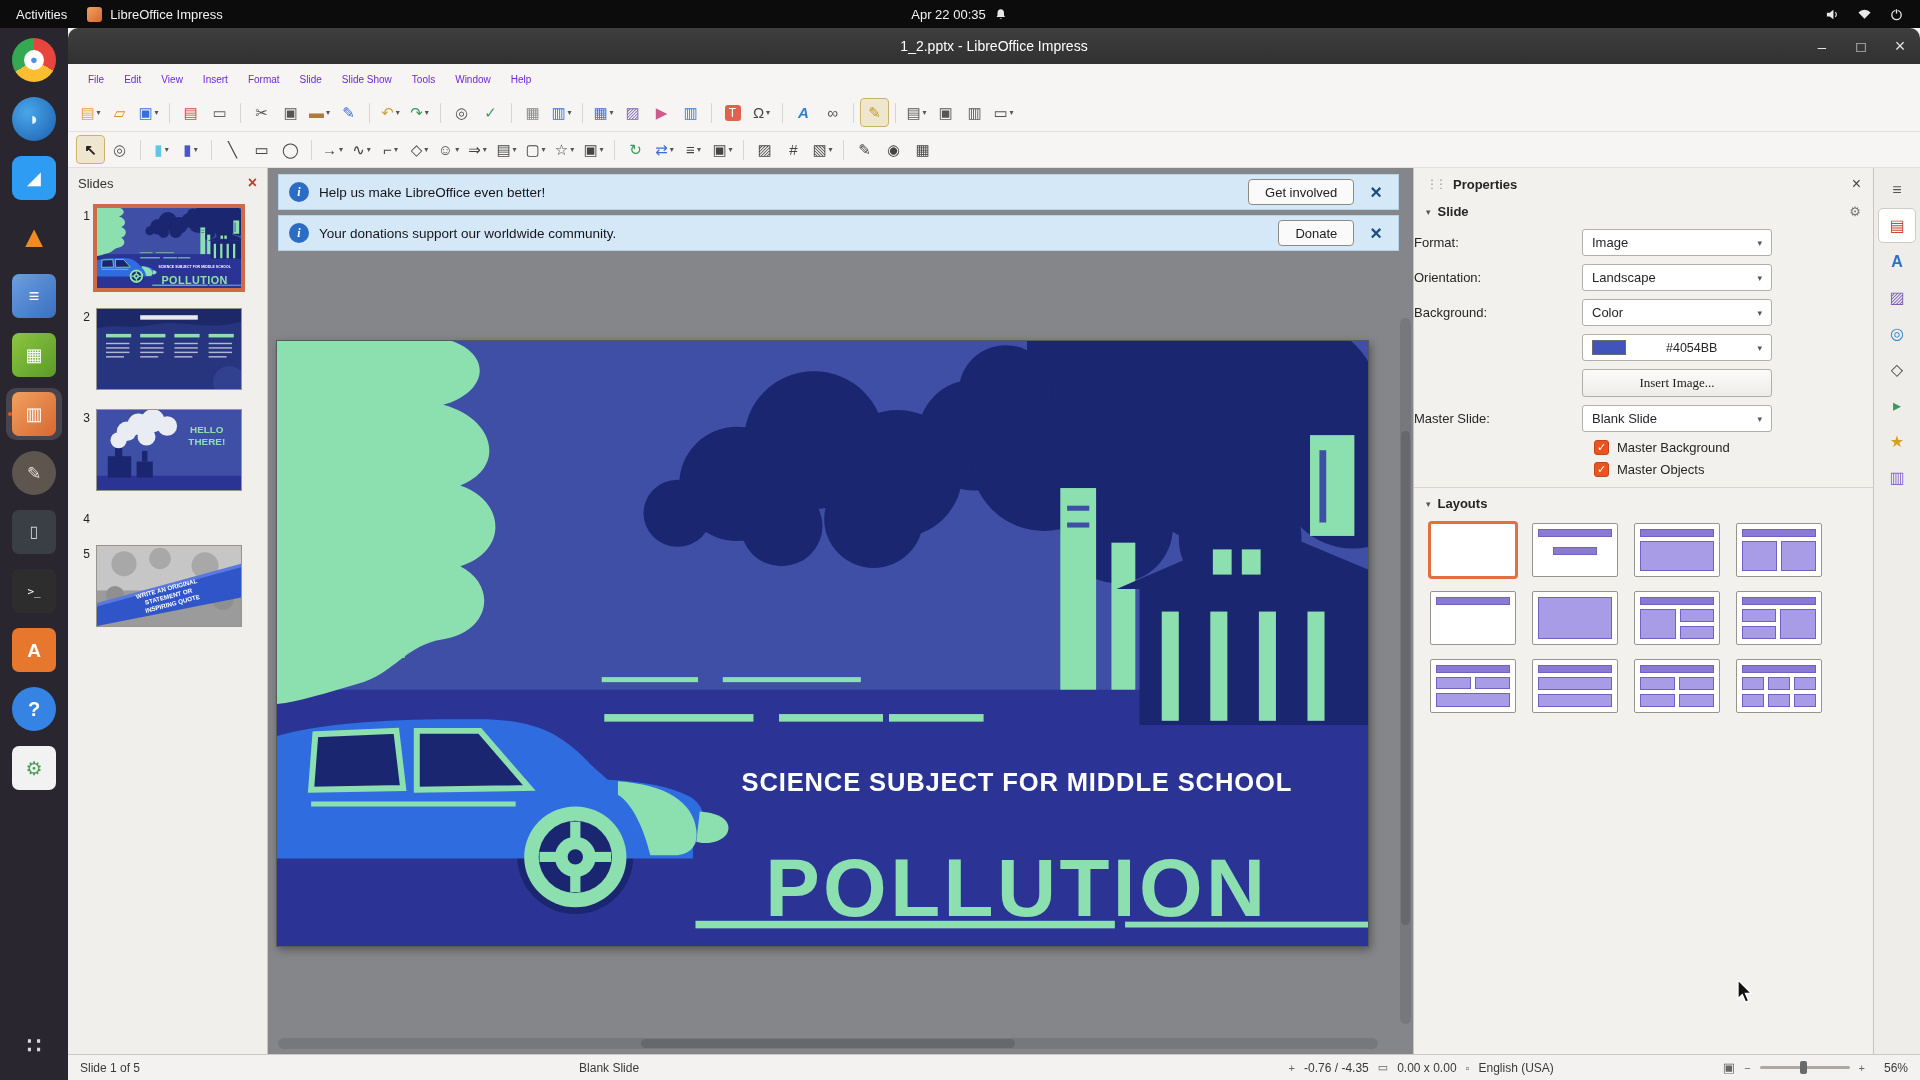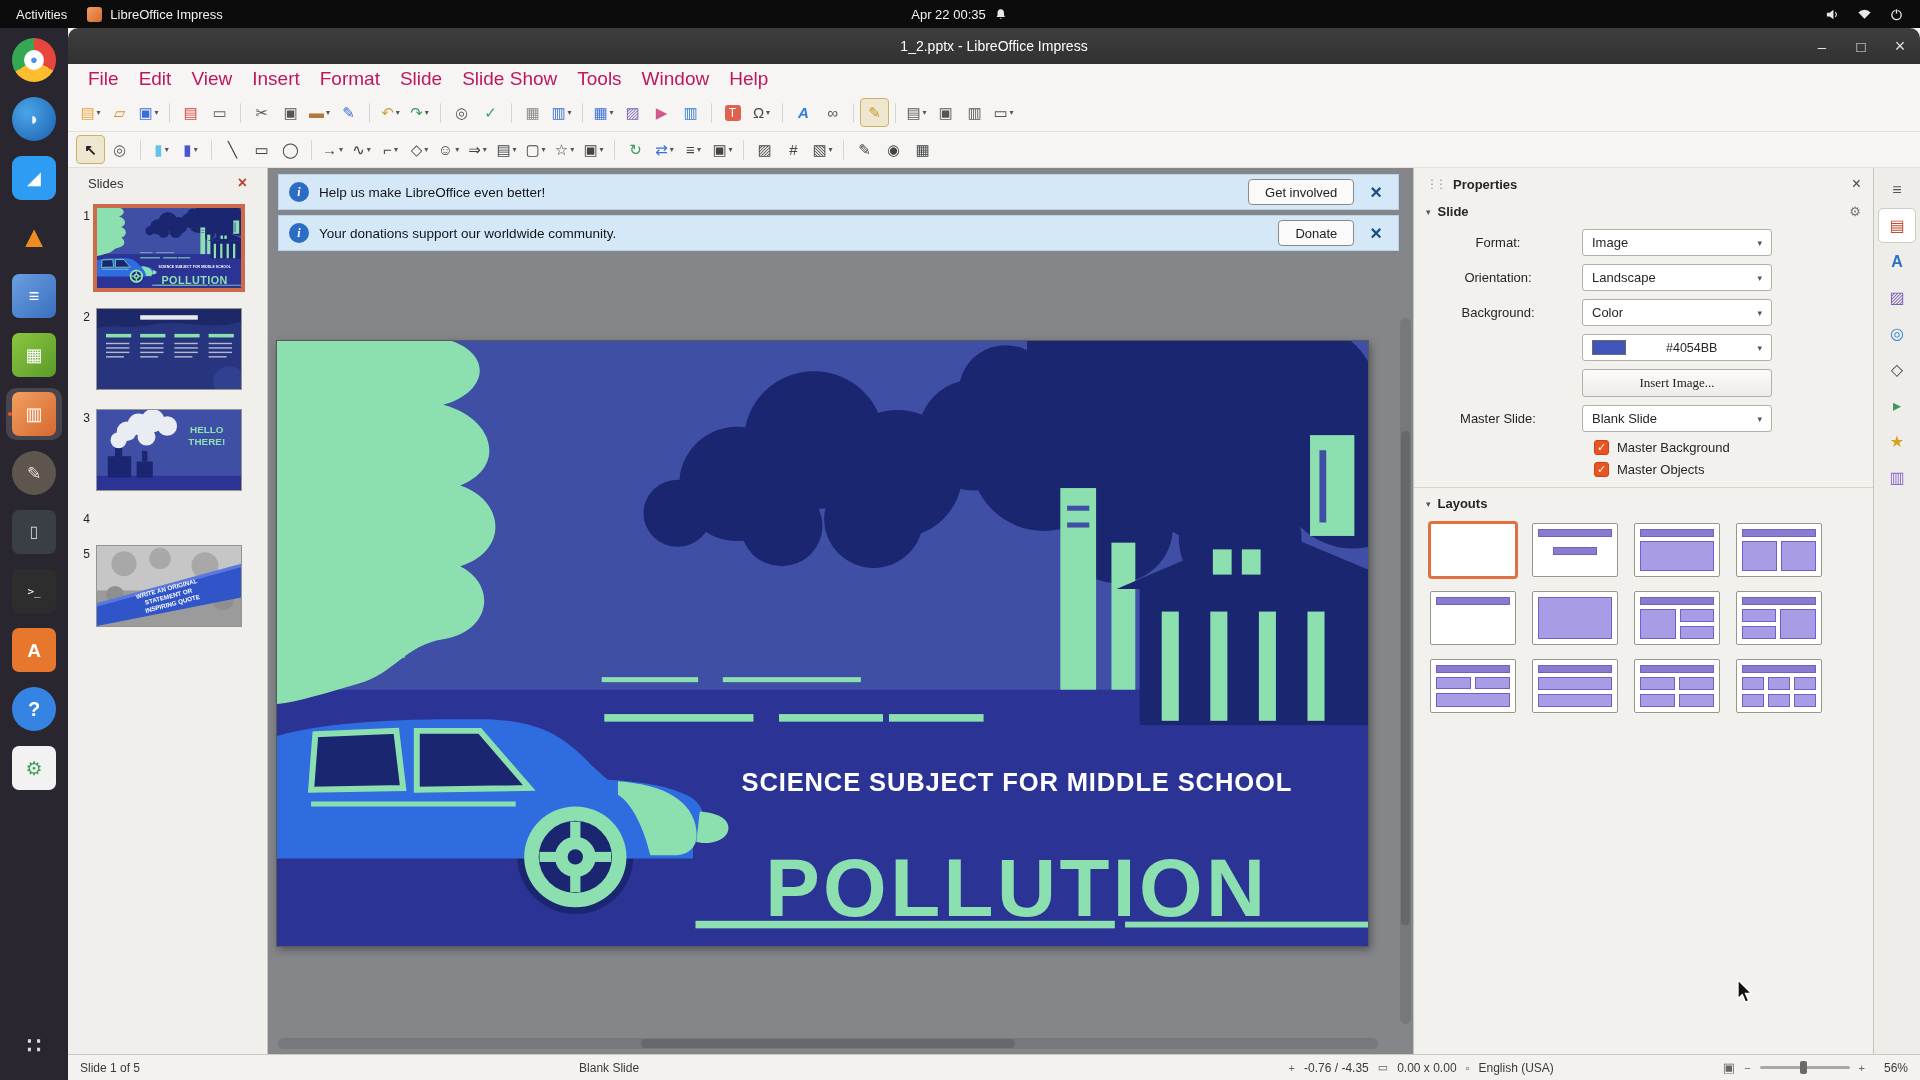--- a/index.html
+++ b/index.html
@@ -26,37 +26,37 @@
   .dock-item:last-child{margin-top:auto}
   .tile{width:44px;height:44px;display:flex;align-items:center;justify-content:center}
   .dg{display:inline-block;font-size:19px;line-height:1}
 
   
   .window{flex:1;display:flex;flex-direction:column;min-width:0;background:#f6f5f4}
   .titlebar{height:36px;flex:none;background:linear-gradient(#3e3e3e,#313131);border-radius:10px 10px 0 0;
     color:#fff;font-size:14px;display:flex;align-items:center;justify-content:center;position:relative}
   .win-controls{position:absolute;right:8px;top:0;height:100%;display:flex;align-items:center;gap:15px}
   .win-controls span{width:24px;height:24px;display:flex;align-items:center;justify-content:center;color:#e3e3e3;font-size:15px;cursor:pointer}
-  .menubar{height:30px;flex:none;display:flex;align-items:center;padding-left:10px;background:#f6f5f4;font-size:19px;color:#be185d}
+  .menubar{height:30px;flex:none;display:flex;align-items:center;padding-left:10px;background:#f6f5f4;font-size:10px;color:#6d28d9}
   .menu-item{padding:4px 10px;border-radius:4px;cursor:pointer}
   .tbar{height:38px;flex:none;display:flex;align-items:center;padding:0 8px;background:#f6f5f4;border-bottom:1px solid #e3dfda}
   .tbar2{height:36px}
   .tbtn{height:27px;min-width:27px;padding:0 2px;display:inline-flex;align-items:center;justify-content:center;
     border-radius:3px;margin:0 1px;cursor:pointer;position:relative}
   .tbtn .g{font-size:15px;line-height:1}
   .tbtn .dd{display:none;font-size:8px;color:#555;margin-left:2px}
   .tbtn[data-dd="1"] .dd{display:inline}
   .tbtn[data-state="active"]{background:#efe6cf;outline:1px solid #cdb266}
   .tbar [data-name="separator"]{width:1px;height:20px;background:#d8d4cf;margin:0 6px;padding:0;min-width:1px}
 
   
   .content{flex:1;display:flex;min-height:0}
 
   .slides-panel{width:200px;flex:none;background:#f1efec;border-right:1px solid #c7c3be;display:flex;flex-direction:column}
-  .sp-header{height:30px;display:flex;align-items:center;padding:0 20px;font-size:13px;color:#333;flex:none}
+  .sp-header{height:30px;display:flex;align-items:center;padding:0 10px;font-size:13px;color:#333;flex:none}
   .sp-title{flex:1}
   .sp-close{color:#b5432e;font-weight:bold;font-size:16px;cursor:pointer}
   .thumb-row{display:flex;align-items:flex-start;gap:6px;margin:9px 8px 10px 6px}
   .thumb-num{width:16px;text-align:right;font-size:12px;color:#222;margin-top:2px}
   .thumb{width:146px;height:82px;background:#fff;border:1px solid #97938d;cursor:pointer;flex:none}
   .thumb[data-state="selected"]{border:1px solid #cd6a48;box-shadow:0 0 0 3px #cd6a48}
   .thumb svg{width:100%;height:100%;display:block}
 
   .editor{flex:1;min-width:0;position:relative;background:#848689}
   .notifs{padding:6px 14px 0 10px}
@@ -80,21 +80,21 @@
   .props{width:460px;flex:none;background:#f3f1ee;border-left:1px solid #c7c3be;font-size:13px;color:#262626;overflow:hidden}
   .props-header{height:32px;display:flex;align-items:center;gap:9px;padding:0 12px}
   .grip{color:#9a968f;font-size:12px;letter-spacing:-3px}
   .props-title{font-weight:bold;flex:1}
   .props-close{color:#444;font-size:16px;cursor:pointer}
   .sec-h{display:flex;align-items:center;gap:7px;padding:4px 12px 2px}
   .chev{font-size:9px;color:#555;cursor:pointer}
   .sec-title{font-weight:bold;flex:1}
   .sec-gear{color:#777;font-size:13px;cursor:pointer}
   .frow{display:flex;align-items:center;margin:8px 16px 8px 0}
-  .frow label{width:168px;text-align:center;}
+  .frow label{width:168px;text-align:left;}
   .ctl{width:190px;height:27px;background:#fff;border:1px solid #b2aea8;border-radius:3px;display:flex;
     align-items:center;padding:0 9px;gap:6px;cursor:pointer}
   .ctl .val{flex:1;white-space:nowrap;overflow:hidden}
   .ctl .arr{font-size:9px;color:#555}
   .ctl.color-ctl .val{text-align:center;font-size:12.5px}
   .swatch{width:34px;height:15px;border:1px solid #6b6b6b;flex:none}
   .pbtn{width:190px;height:28px;background:linear-gradient(#fcfbfa,#eeece9);border:1px solid #b2aea8;border-radius:3px;
     font-family:Liberation Serif, serif;font-size:13px;color:#222;cursor:pointer}
   .chkrow{margin:7px 16px 7px 180px;display:flex;align-items:center;gap:8px;cursor:pointer}
   .chkbox{width:15px;height:15px;border-radius:3px;background:#e95420;border:1px solid #c4451a;color:#fff;font-size:11px;

